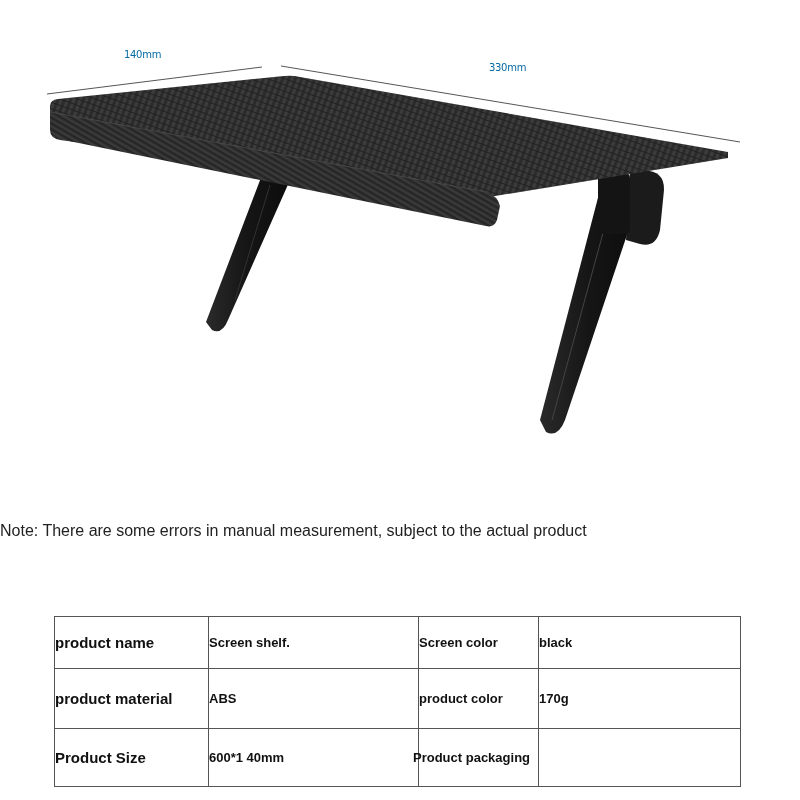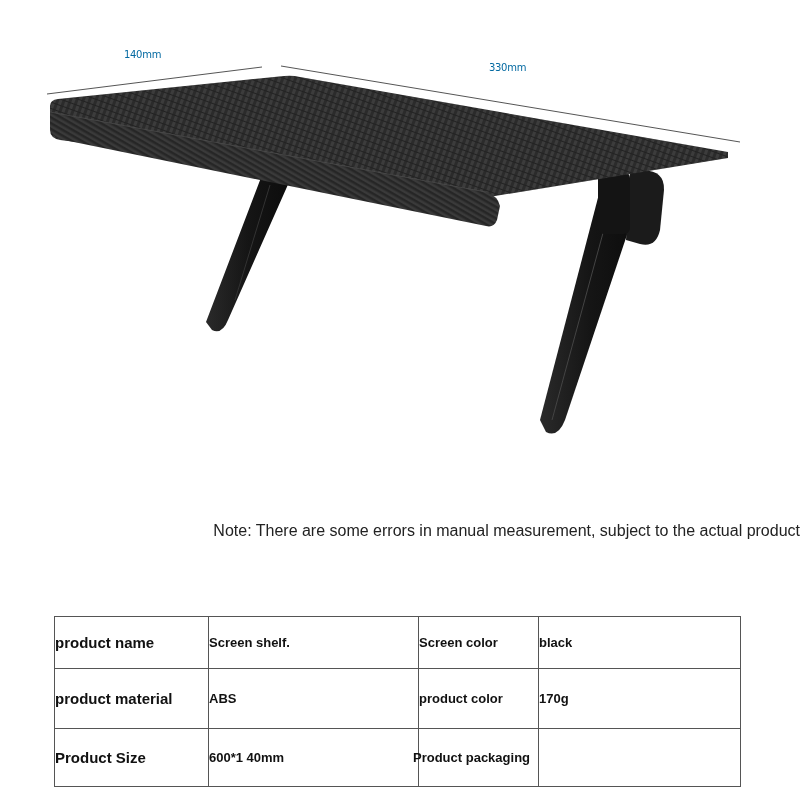--- a/index.html
+++ b/index.html
@@ -8,21 +8,21 @@
 
   .product-figure { position: absolute; left: 0; top: 0; width: 800px; height: 500px; }
   .dim-label {
     position: absolute; font-family: "DejaVu Sans", sans-serif; font-size: 10px;
     color: #0369a1; letter-spacing: -0.3px;
   }
   .dim-140 { left: 124px; top: 49px; }
   .dim-330 { left: 489px; top: 62px; }
 
   .note {
-    position: absolute; left: 0; width: 800px; top: 522px; text-align: right;
+    position: absolute; left: 0; width: 800px; top: 522px; text-align: left;
     font-family: "Liberation Sans", sans-serif; font-size: 16px; color: #222;
   }
 
   table.specs {
     position: absolute; left: 54px; top: 616px; width: 686px;
     border-collapse: collapse; table-layout: fixed;
   }
   table.specs td {
     border: 1.5px solid #555; vertical-align: middle;
     font-weight: bold; color: #111; white-space: nowrap; overflow: visible;

